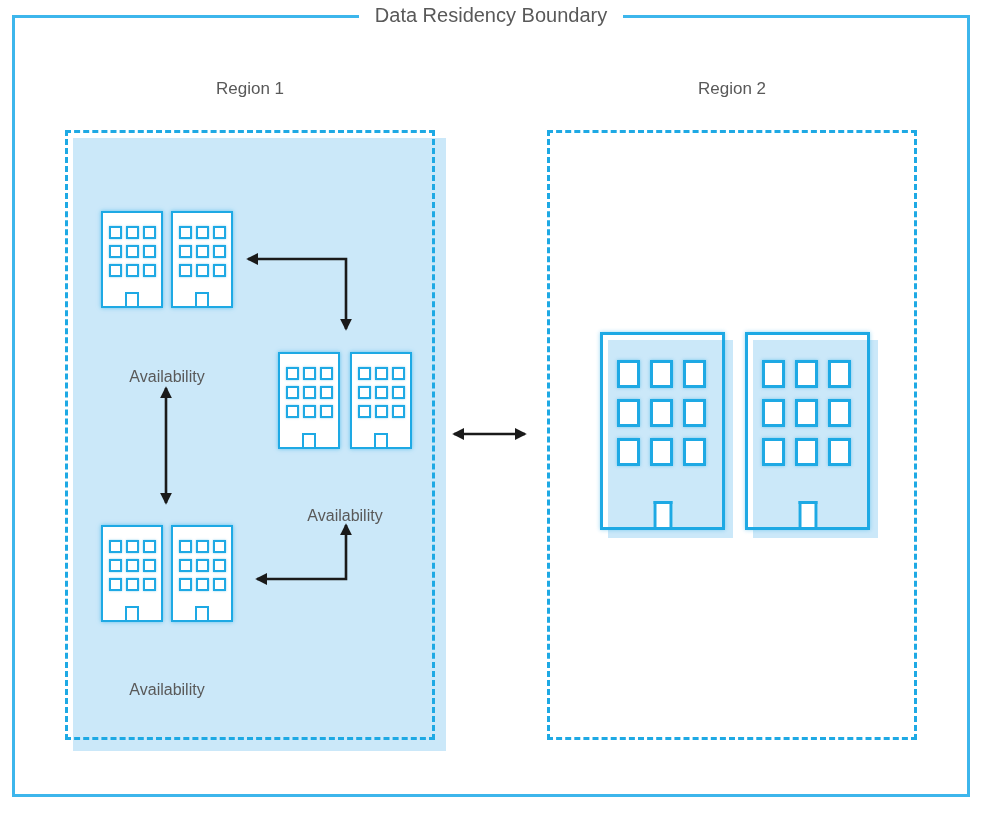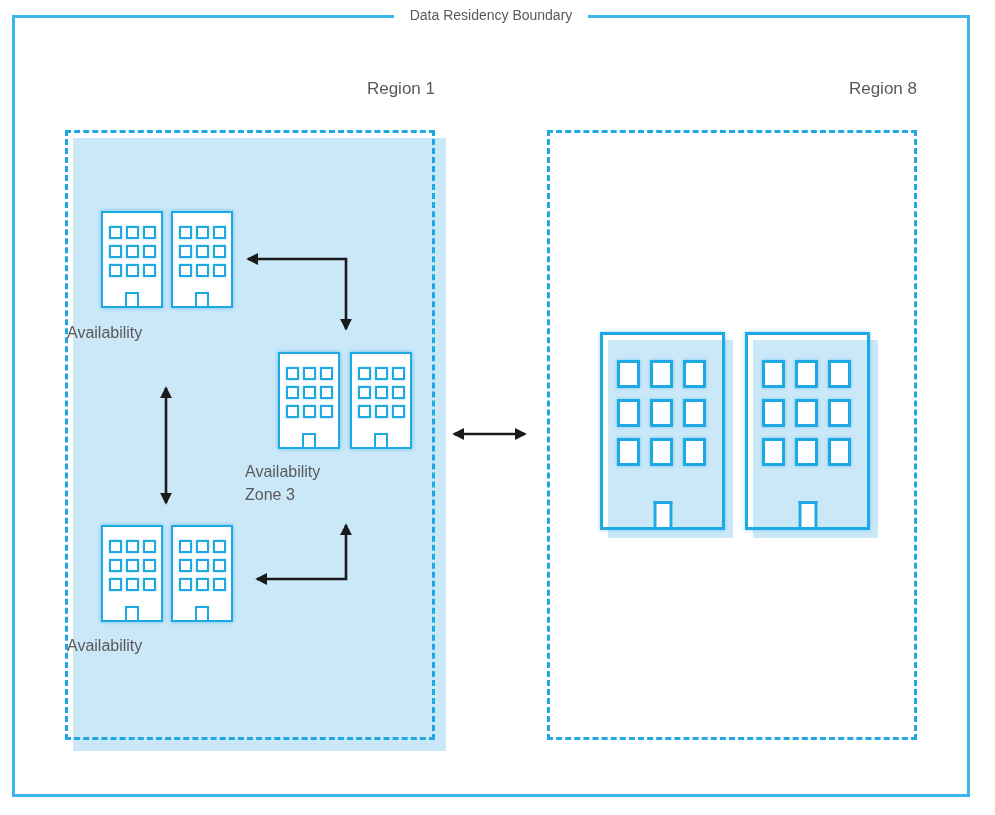--- a/index.html
+++ b/index.html
@@ -10,32 +10,32 @@
   }
   .abs{position:absolute;}
 
   
   .outer{
     left:12px;top:15px;width:958px;height:782px;
     border:3px solid #3db6ec;box-sizing:border-box;z-index:1;
   }
   .title-row{left:12px;top:4px;width:958px;text-align:center;z-index:5;}
   .title-row span{
-    background:#ffffff;padding:0 16px;font-size:14px;line-height:22px;color:#595959;
+    background:#ffffff;padding:0 16px;font-size:20px;line-height:22px;color:#595959;
     display:inline-block;
     text-align:right;
   }
 
   
   .r-fill{background:#cbe8f9;z-index:2;}
   .r1-fill{left:73px;top:138px;width:373px;height:613px;}
   .r-dash{border:3px dashed #1ea9e4;box-sizing:border-box;z-index:3;background:transparent;}
   .r1-dash{left:65px;top:130px;width:370px;height:610px;}
   .r2-dash{left:547px;top:130px;width:370px;height:610px;}
-  .r-label{top:79px;width:370px;text-align:right;font-size:17px;z-index:4;}
+  .r-label{top:79px;width:370px;text-align:center;font-size:17px;z-index:4;}
   .r1-label{left:65px;}
   .r2-label{left:547px;}
 
   
   .bld-s{
     width:62px;height:97px;background:#ffffff;
     border:2px solid #1ea9e4;box-sizing:border-box;
     box-shadow:0 0 4px rgba(30,169,228,.6);z-index:4;
   }
   .b-grid-s{
@@ -44,21 +44,21 @@
   }
   .win-s{
     border:2px solid #1ea9e4;background:#ffffff;box-sizing:border-box;
     box-shadow:0 0 2px rgba(30,169,228,.5);
   }
   .door-s{
     position:absolute;left:50%;transform:translateX(-50%);bottom:0;
     width:14px;height:14px;border:2px solid #1ea9e4;border-bottom:none;
     background:#ffffff;box-sizing:border-box;
   }
-  .az-label{width:200px;font-size:16px;line-height:23px;z-index:4;}
+  .az-label{width:200px;text-align:center;font-size:16px;line-height:23px;z-index:4;margin-top:44px;}
 
   
   .bld-l-fill{width:125px;height:198px;background:#cbe8f9;z-index:3;}
   .bld-l{
     width:125px;height:198px;border:3px solid #1ea9e4;box-sizing:border-box;
     box-shadow:0 0 4px rgba(30,169,228,.45);z-index:4;background:transparent;
   }
   .b-grid-l{
     display:grid;grid-template-columns:repeat(3,23px);grid-auto-rows:28px;
     gap:11px 10px;padding:25px 0 0 14px;
@@ -83,21 +83,21 @@
 <div class="abs outer"></div>
 <div class="abs title-row">
   <span>Data Residency Boundary</span>
 </div>
 
 <div class="abs r-fill r1-fill"></div>
 <div class="abs r-dash r1-dash"></div>
 <div class="abs r-label r1-label">Region 1</div>
 
 <div class="abs r-dash r2-dash"></div>
-<div class="abs r-label r2-label">Region 8</div>
+<div class="abs r-label r2-label">Region 2</div>
 
 <div class="abs bld-s" style="left:101px;top:211px">
   <div class="b-grid-s">
       <div class="win-s"></div>
       <div class="win-s"></div>
       <div class="win-s"></div>
       <div class="win-s"></div>
       <div class="win-s"></div>
       <div class="win-s"></div>
       <div class="win-s"></div>
@@ -147,21 +147,20 @@
       <div class="win-s"></div>
       <div class="win-s"></div>
       <div class="win-s"></div>
       <div class="win-s"></div>
       <div class="win-s"></div>
     </div>
   <div class="door-s"></div>
 </div>
 <div class="abs az-label" style="left:245px;top:460px">
   <div>Availability</div>
-  <div>Zone 3</div>
 </div>
 
 <div class="abs bld-s" style="left:101px;top:525px">
   <div class="b-grid-s">
       <div class="win-s"></div>
       <div class="win-s"></div>
       <div class="win-s"></div>
       <div class="win-s"></div>
       <div class="win-s"></div>
       <div class="win-s"></div>

